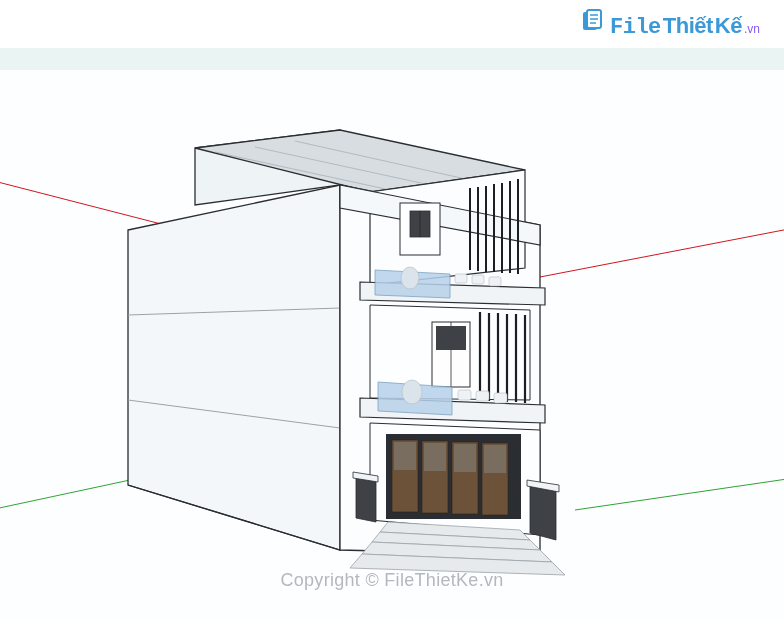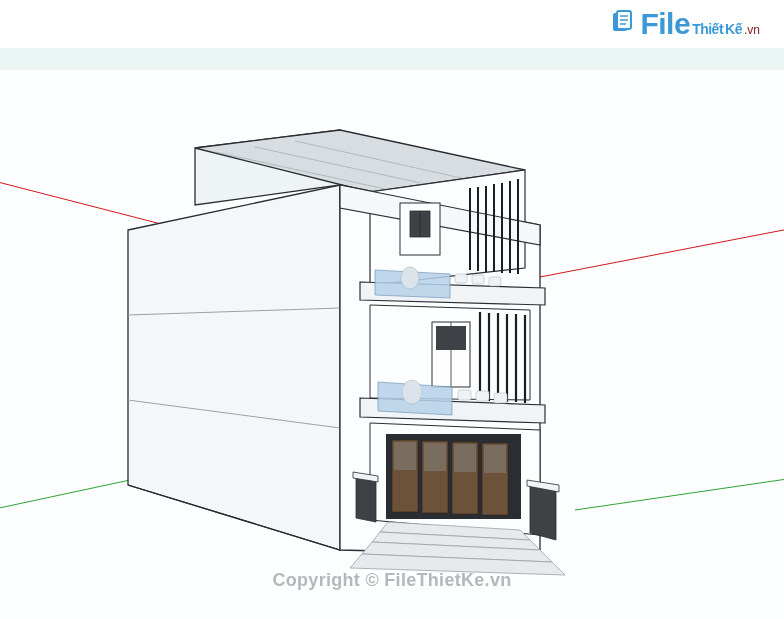--- a/index.html
+++ b/index.html
@@ -28,38 +28,39 @@
     align-items: baseline;
     gap: 2px;
   }
   .logo-icon {
     width: 22px;
     height: 24px;
     position: relative;
     margin-right: 4px;
   }
   .logo-text-main {
-    font-size: 30px;
+    font-size: 22px;
     font-weight: 700;
     color: #3a99d6;
     letter-spacing: -0.5px;
+    font-family: Liberation Mono, monospace;
   }
   .logo-text-accent {
-    font-size: 14px;
+    font-size: 22px;
     font-weight: 700;
     color: #3a99d6;
     letter-spacing: -0.5px;
   }
   .logo-text-accent .ke {
     font-weight: 700;
   }
   .logo-text-tld {
     font-size: 12px;
     font-weight: 400;
-    color: #7f1d1d;
+    color: #8b5cf6;
   }
   .divider {
     position: absolute;
     top: 48px;
     left: 0;
     width: 784px;
     height: 22px;
     background: #e9f4f3;
   }
   .viewport {
@@ -75,21 +76,21 @@
     top: 0;
     left: 0;
   }
   .copyright {
     position: absolute;
     bottom: 28px;
     left: 0;
     width: 784px;
     text-align: center;
     font-size: 18px;
-    font-weight: 700;
+    font-weight: 400;
     color: rgba(120, 126, 130, 0.55);
     letter-spacing: 0.3px;
   }
 </style>
 </head>
 <body>
 
 <div class="header-bar">
   <div class="logo-wrap">
     <span class="logo-icon">

